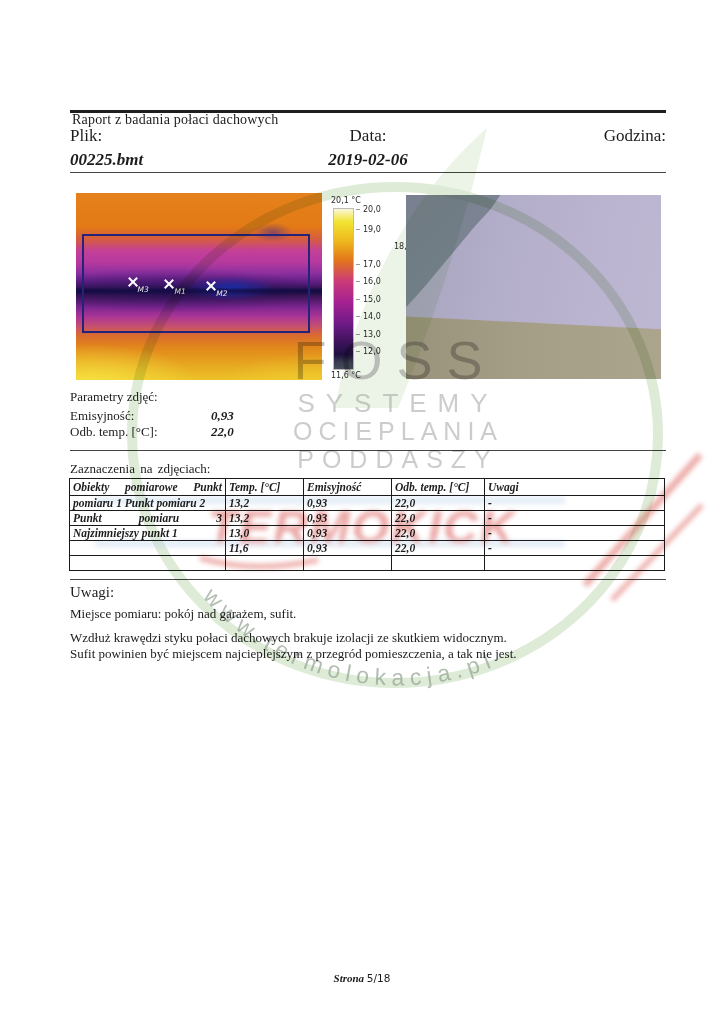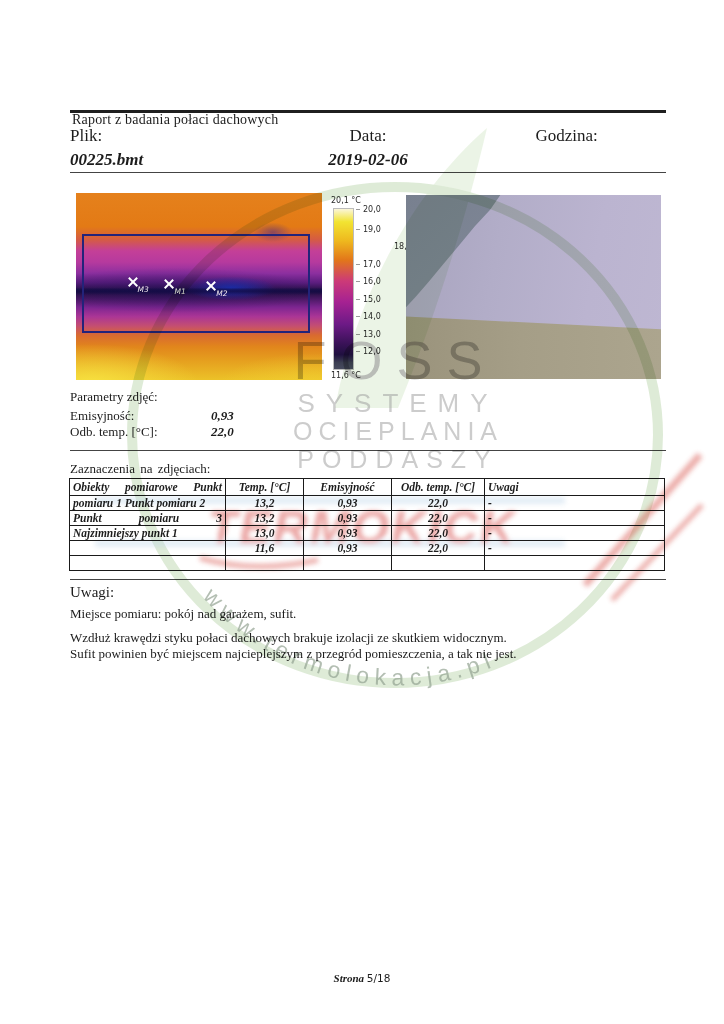--- a/index.html
+++ b/index.html
@@ -6,21 +6,21 @@
   .page{position:relative;width:724px;height:1024px;background:#ffffff;overflow:hidden;
         font-family:"Liberation Serif", serif;color:#1c1c1c;}
   .abs{position:absolute;}
   .rule{position:absolute;background:#1f1f1f;}
   .title{left:72px;top:74px;font-size:14px;letter-spacing:.2px;margin-top:38px;}
   
   .meta{left:70px;top:126px;width:596px;display:flex;font-size:17px;}
   .meta .col{flex:1;}
   .meta .c-left{text-align:left;}
   .meta .c-mid{text-align:center;}
-  .meta .c-right{text-align:center;}
+  .meta .c-right{text-align:right;}
   .meta .val{font-weight:bold;font-style:italic;margin-top:4px;}
   
   .thermal{left:76px;top:193px;width:246px;height:187px;
     background:
       linear-gradient(180deg, rgba(0,0,0,0) 50.5%, rgba(18,12,70,.70) 51.8%, rgba(18,12,70,.70) 52.8%, rgba(0,0,0,0) 54.5%),
       radial-gradient(60px 16px at 63% 51%, rgba(25,45,170,.95), rgba(25,45,170,0) 75%),
       radial-gradient(26px 13px at 80% 21%, rgba(60,35,140,.5), rgba(60,35,140,0) 75%),
       radial-gradient(190px 30px at 40% 52%, rgba(30,15,85,.5), rgba(30,15,85,0) 75%),
       radial-gradient(150px 55px at 6% 102%, rgba(248,228,66,.9), rgba(248,228,66,0) 72%),
       radial-gradient(130px 45px at 96% 103%, rgba(243,210,50,.65), rgba(243,210,50,0) 72%),
@@ -58,21 +58,21 @@
   .prow{display:flex;line-height:16px;}
   .prow .lab{width:141px;}
   .prow .val{font-weight:bold;font-style:italic;}
   .annot-head{left:70px;top:461px;font-size:13px;word-spacing:2px;}
   
   table.meas{position:absolute;left:69px;top:478px;width:595px;border-collapse:collapse;
     font-size:11.5px;font-weight:bold;font-style:italic;table-layout:fixed;}
   table.meas td{border:1.5px solid #1a1a1a;padding:0 3px;height:14px;line-height:13px;overflow:hidden;white-space:nowrap;}
   table.meas tr.hdr td{height:16px;}
   td.c-just{text-align:justify;text-align-last:justify;}
-  td.c-cent{text-align:center;}
+  td.c-cent{}
   td.c-left{text-align:left;}
   
   .uwagi-head{left:70px;top:584px;font-size:15px;}
   .uw1{left:70px;top:606px;font-size:13px;}
   .uw2{left:70px;top:630px;font-size:13px;line-height:15.5px;width:600px;}
   
   .footer{left:0;right:0;top:972px;text-align:center;font-size:11px;}
   .footer .st{font-weight:bold;font-style:italic;}
   .footer .pg{font-family:"DejaVu Sans",sans-serif;font-size:10.5px;}
   

